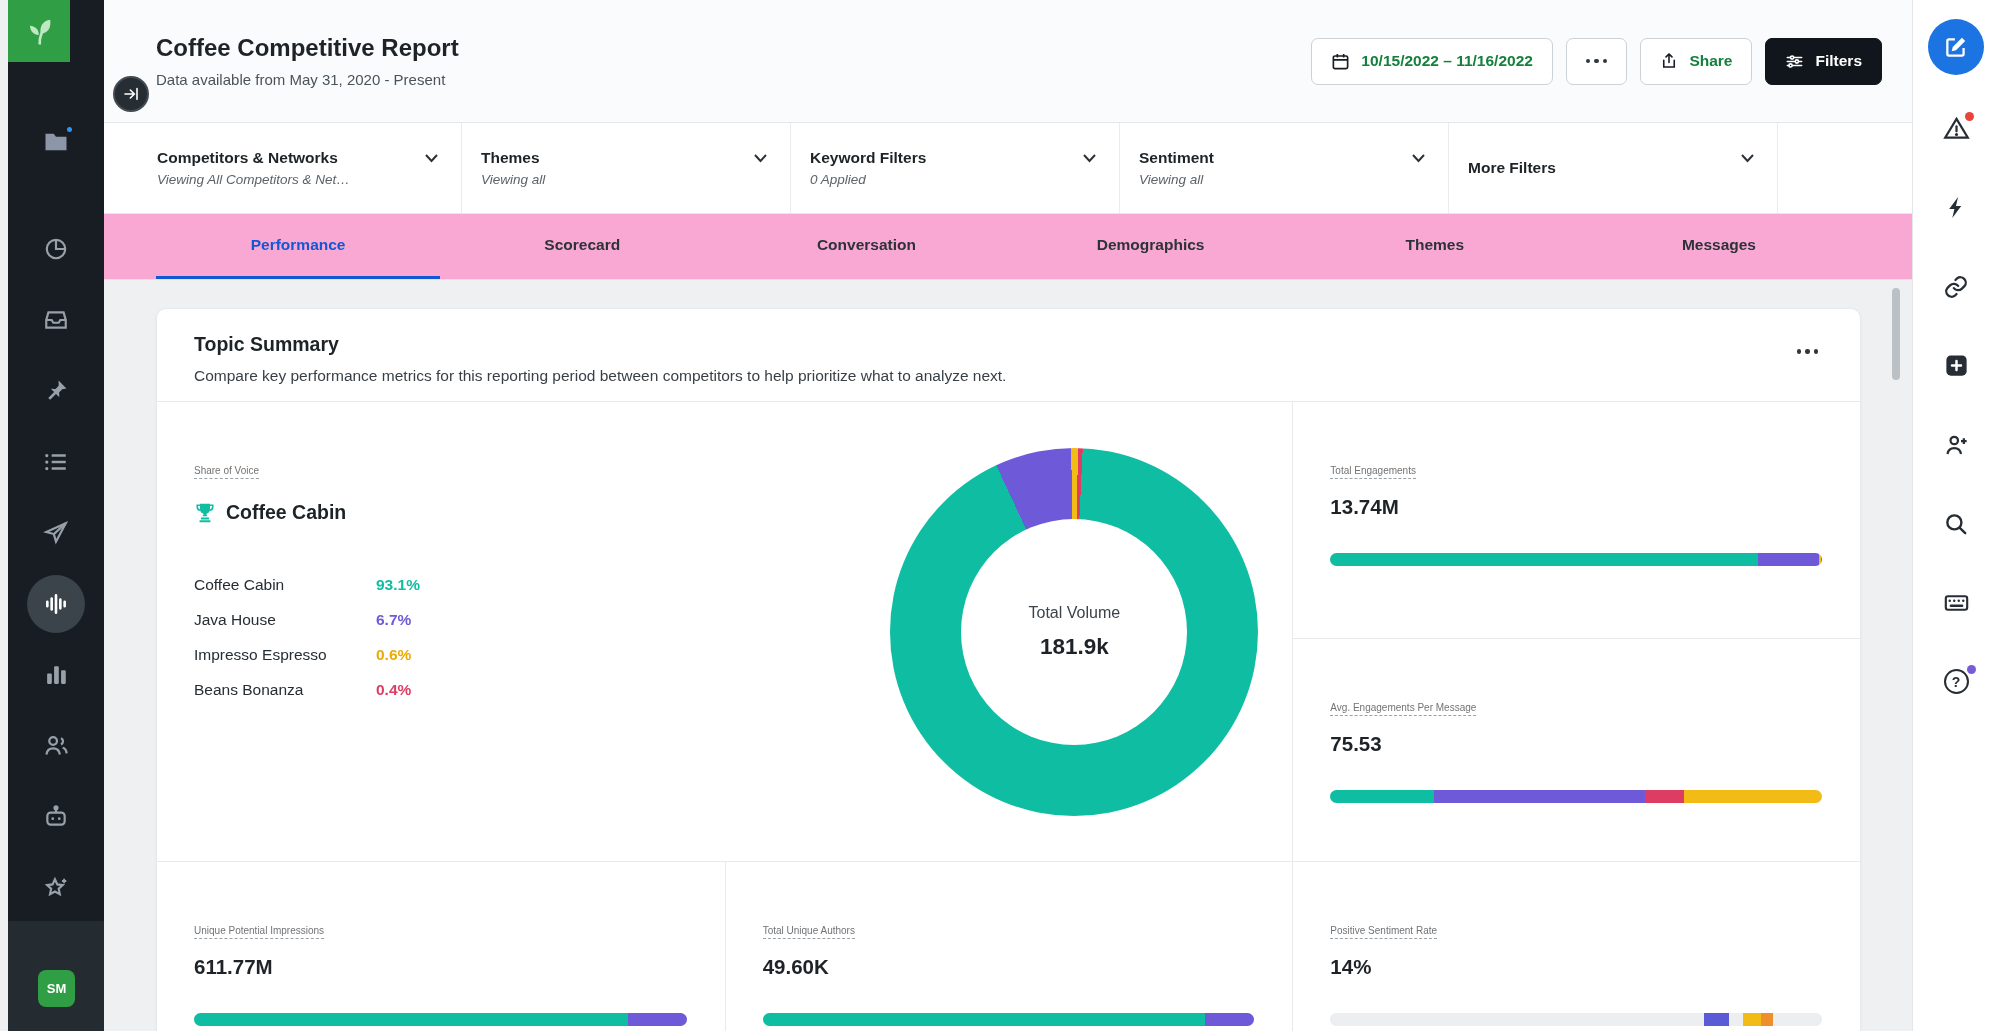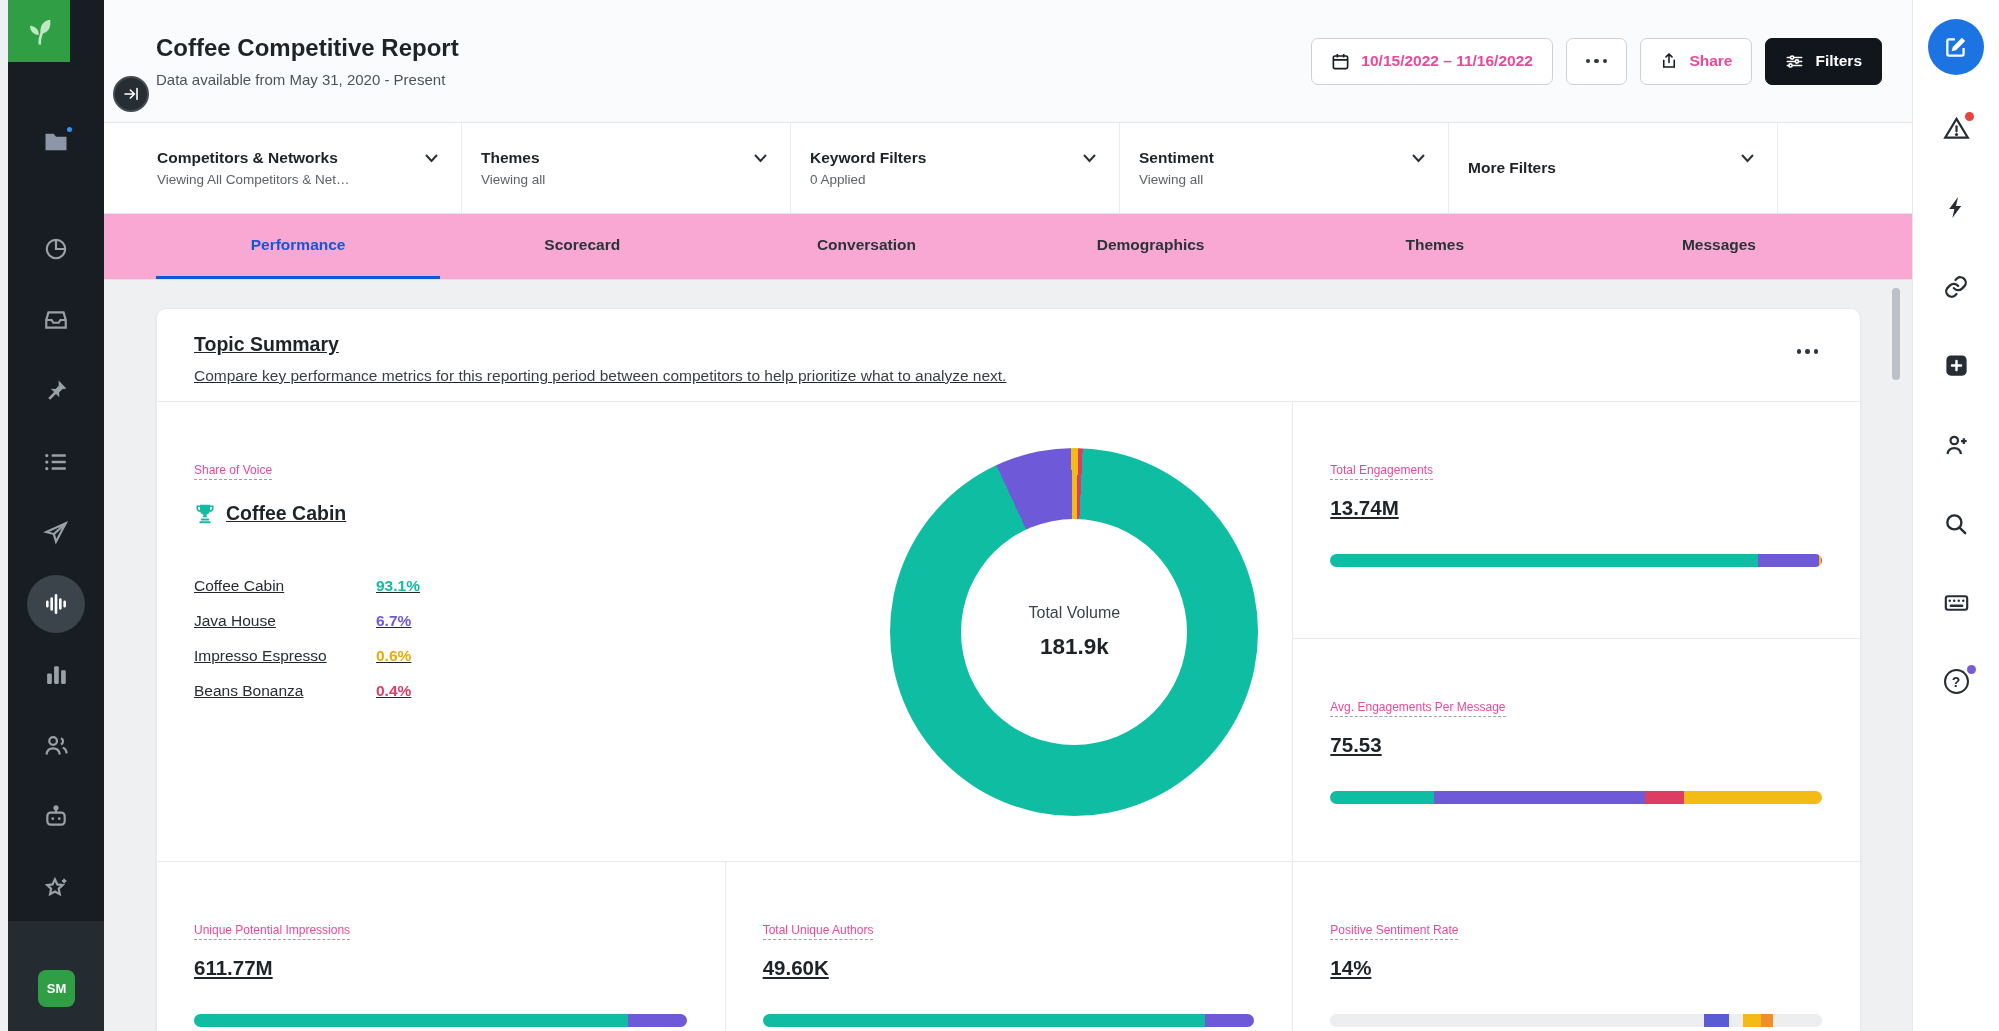--- a/index.html
+++ b/index.html
@@ -26,55 +26,55 @@
   .dot-red { position:absolute; top:-3px; right:-4px; width:9px; height:9px; border-radius:50%; background:#e8443a; }
   .dot-purple { position:absolute; top:-3px; right:-6px; width:9px; height:9px; border-radius:50%; background:#7a5bd6; }
   .qmark { width:25px; height:25px; border:2.2px solid #272d34; border-radius:50%; font-size:14px; font-weight:bold; display:flex; align-items:center; justify-content:center; }
 
   
   .main { margin-left:96px; margin-right:87px; height:100%; display:flex; flex-direction:column; }
   .header { height:122px; background:#fafbfc; display:flex; align-items:center; justify-content:space-between; padding:0 30px 0 60px; flex:none; }
   .title { font-size:24px; font-weight:bold; color:#1d2327; }
   .subtitle { font-size:15px; color:#4b535a; margin-top:9px; }
   .actions { display:flex; gap:13px; align-items:center; }
-  .btn { height:47px; background:#fff; border:1px solid #ccd1d5; border-radius:7px; display:flex; align-items:center; gap:11px; padding:0 19px; font-size:15.5px; font-weight:bold; color:#ec4899; cursor:pointer; }
+  .btn { height:47px; background:#fff; border:1px solid #ccd1d5; border-radius:7px; display:flex; align-items:center; gap:11px; padding:0 19px; font-size:15.5px; font-weight:bold; color:#15803d; cursor:pointer; }
   .btn.dark { background:#10161b; color:#fff; border-color:#10161b; }
   .dots3 { display:flex; gap:4px; }
   .dots3 span { width:4.5px; height:4.5px; border-radius:50%; background:#30373d; }
 
   
   .filterbar { height:92px; background:#fff; border-top:1px solid #e4e7ea; border-bottom:1px solid #e4e7ea; display:flex; flex:none; }
   .fsection { width:329px; display:flex; flex-direction:column; justify-content:center; padding:0 44px 0 19px; border-right:1px solid #e9ebee; position:relative; cursor:pointer; }
   .fsection.one { width:366px; padding-left:61px; }
   .flabel { font-size:15.5px; font-weight:bold; color:#1d2327; }
-  .fsub { font-size:13.5px; color:#5b636a; margin-top:5px; white-space:nowrap; overflow:hidden; }
+  .fsub { font-size:13.5px; color:#5b636a; margin-top:5px; white-space:nowrap; overflow:hidden;font-style:italic; }
   .chev { position:absolute; right:22px; top:30px; }
   .clear-all { flex:1; display:flex; align-items:center; justify-content:center; color:#1659d0; font-size:15.5px; font-weight:bold; cursor:pointer; }
 
   
   .tabsrow { height:66px; background:#f9a8d4; border-bottom:1px solid #e0e3e6; display:flex; padding:0 51px 0 60px; flex:none; }
   .tab { flex:1; display:flex; align-items:center; justify-content:center; font-size:15.5px; font-weight:bold; color:#2b3238; border-bottom:3px solid transparent; cursor:pointer; }
   .tab.active { color:#1357d2; border-bottom-color:#1357d2; }
 
   
-  .content { flex:1; background:#eef0f2; padding:28px 0 9px 60px; position:relative; overflow:hidden;text-decoration:underline; }
+  .content { flex:1; background:#eef0f2; padding:28px 0 9px 60px; position:relative; overflow:hidden; }
   .scrollbar { position:absolute; right:12px; top:8px; width:8px; height:92px; border-radius:4px; background:#bcc1c6; }
   .card { width:1705px; background:#fff; border:1px solid #e7e9eb; border-radius:10px; box-shadow:0 1px 3px rgba(20,30,40,.05); height:930px; }
   .card-head { padding:24px 40px 16px 37px; position:relative; }
   .card-title { font-size:19.5px; font-weight:bold; color:#1d2327; }
   .card-desc { font-size:15.5px; color:#383f46; margin-top:11px; }
   .card-menu { position:absolute; right:42px; top:40px; cursor:pointer; }
 
   .grid { display:grid; grid-template-columns:1fr 1fr 1fr; grid-template-rows:236px 223px 1fr; border-top:1px solid #e7e9eb; height:836px; }
   .cell { padding:58px 38px 0 37px; }
   .b-left { border-left:1px solid #e7e9eb; }
   .b-top { border-top:1px solid #e7e9eb; }
   .sov { grid-column:1/3; grid-row:1/3; display:flex; padding:0; }
   .sov-left { padding:58px 0 0 37px; width:460px; flex:none; }
-  .metric-label { font-size:12px; color:#ec4899; border-bottom:1px dashed #9aa2a9; padding-bottom:2px; display:inline-block; }
+  .metric-label { font-size:10px; color:#737373; border-bottom:1px dashed #9aa2a9; padding-bottom:2px; display:inline-block; }
   .winner-row { display:flex; align-items:center; gap:10px; margin-top:22px; }
   .winner-name { font-size:19.5px; font-weight:bold; color:#1d2327; }
   .legend { margin-top:52px; }
   .legend-row { display:flex; margin-bottom:17px; font-size:15.5px; }
   .legend-name { width:182px; color:#262d33; }
   .legend-val { font-weight:bold; }
   .donut-wrap { flex:1; display:flex; align-items:center; justify-content:flex-end; padding-right:34px; }
   .donut { width:368px; height:368px; border-radius:50%; position:relative; }
   .donut-hole { position:absolute; left:71px; top:71px; width:226px; height:226px; background:#fff; border-radius:50%; display:flex; flex-direction:column; align-items:center; justify-content:center; gap:12px; }
   .donut-label { font-size:16px; color:#3c434a; }

